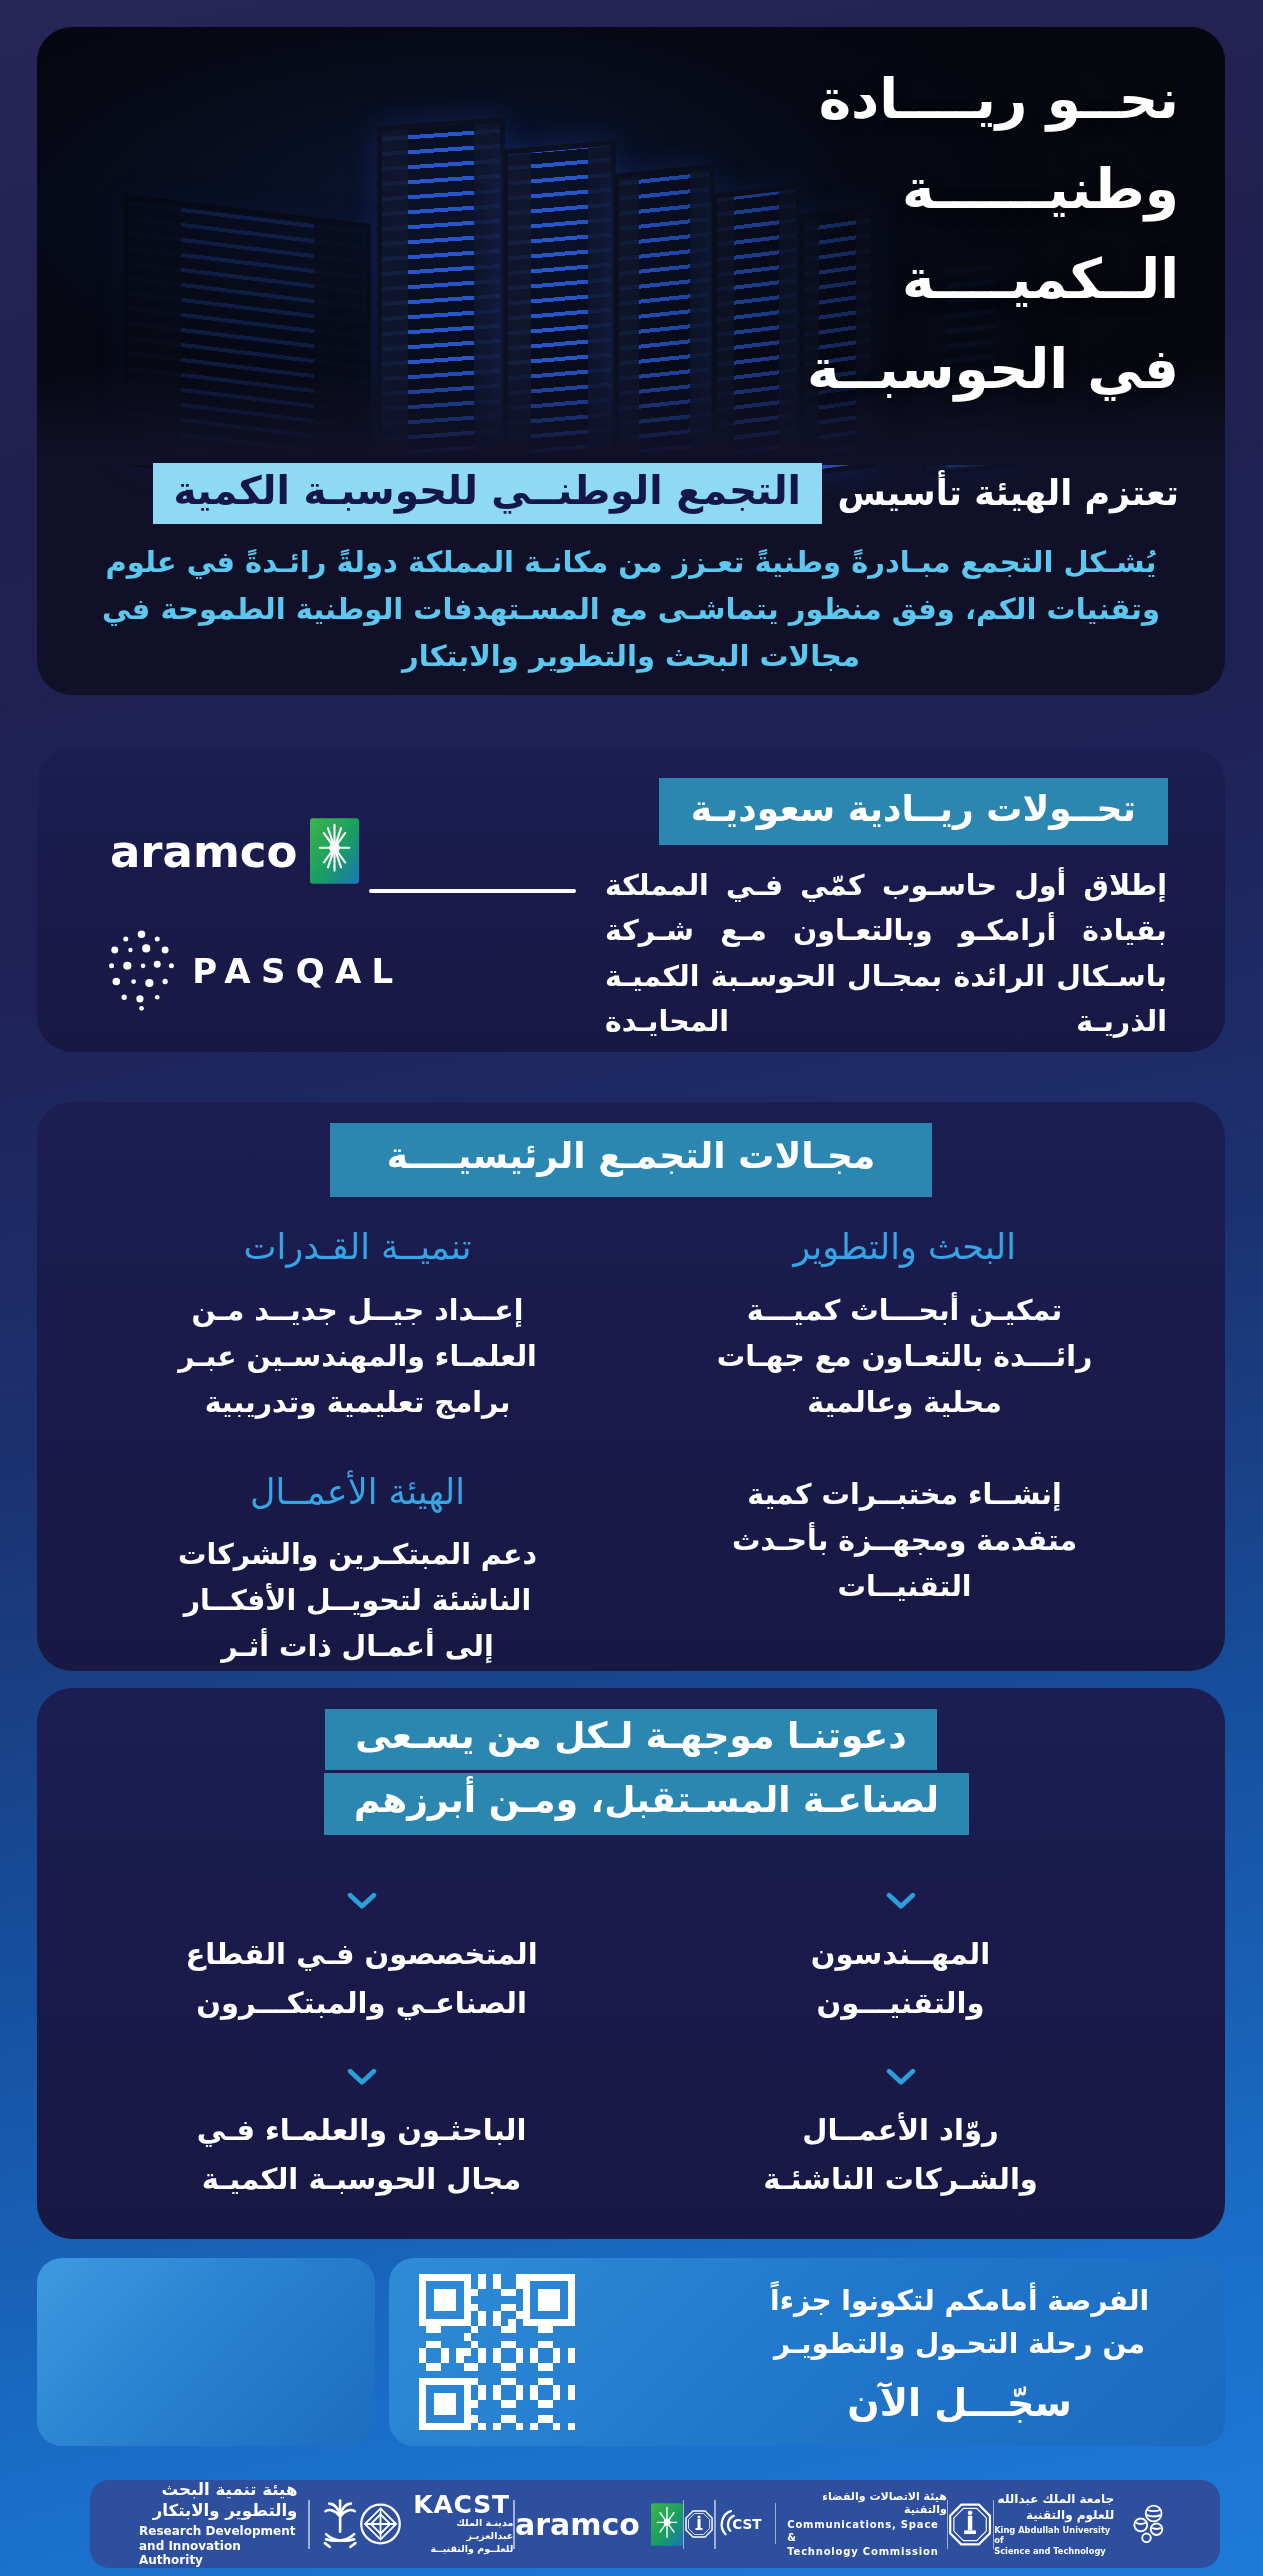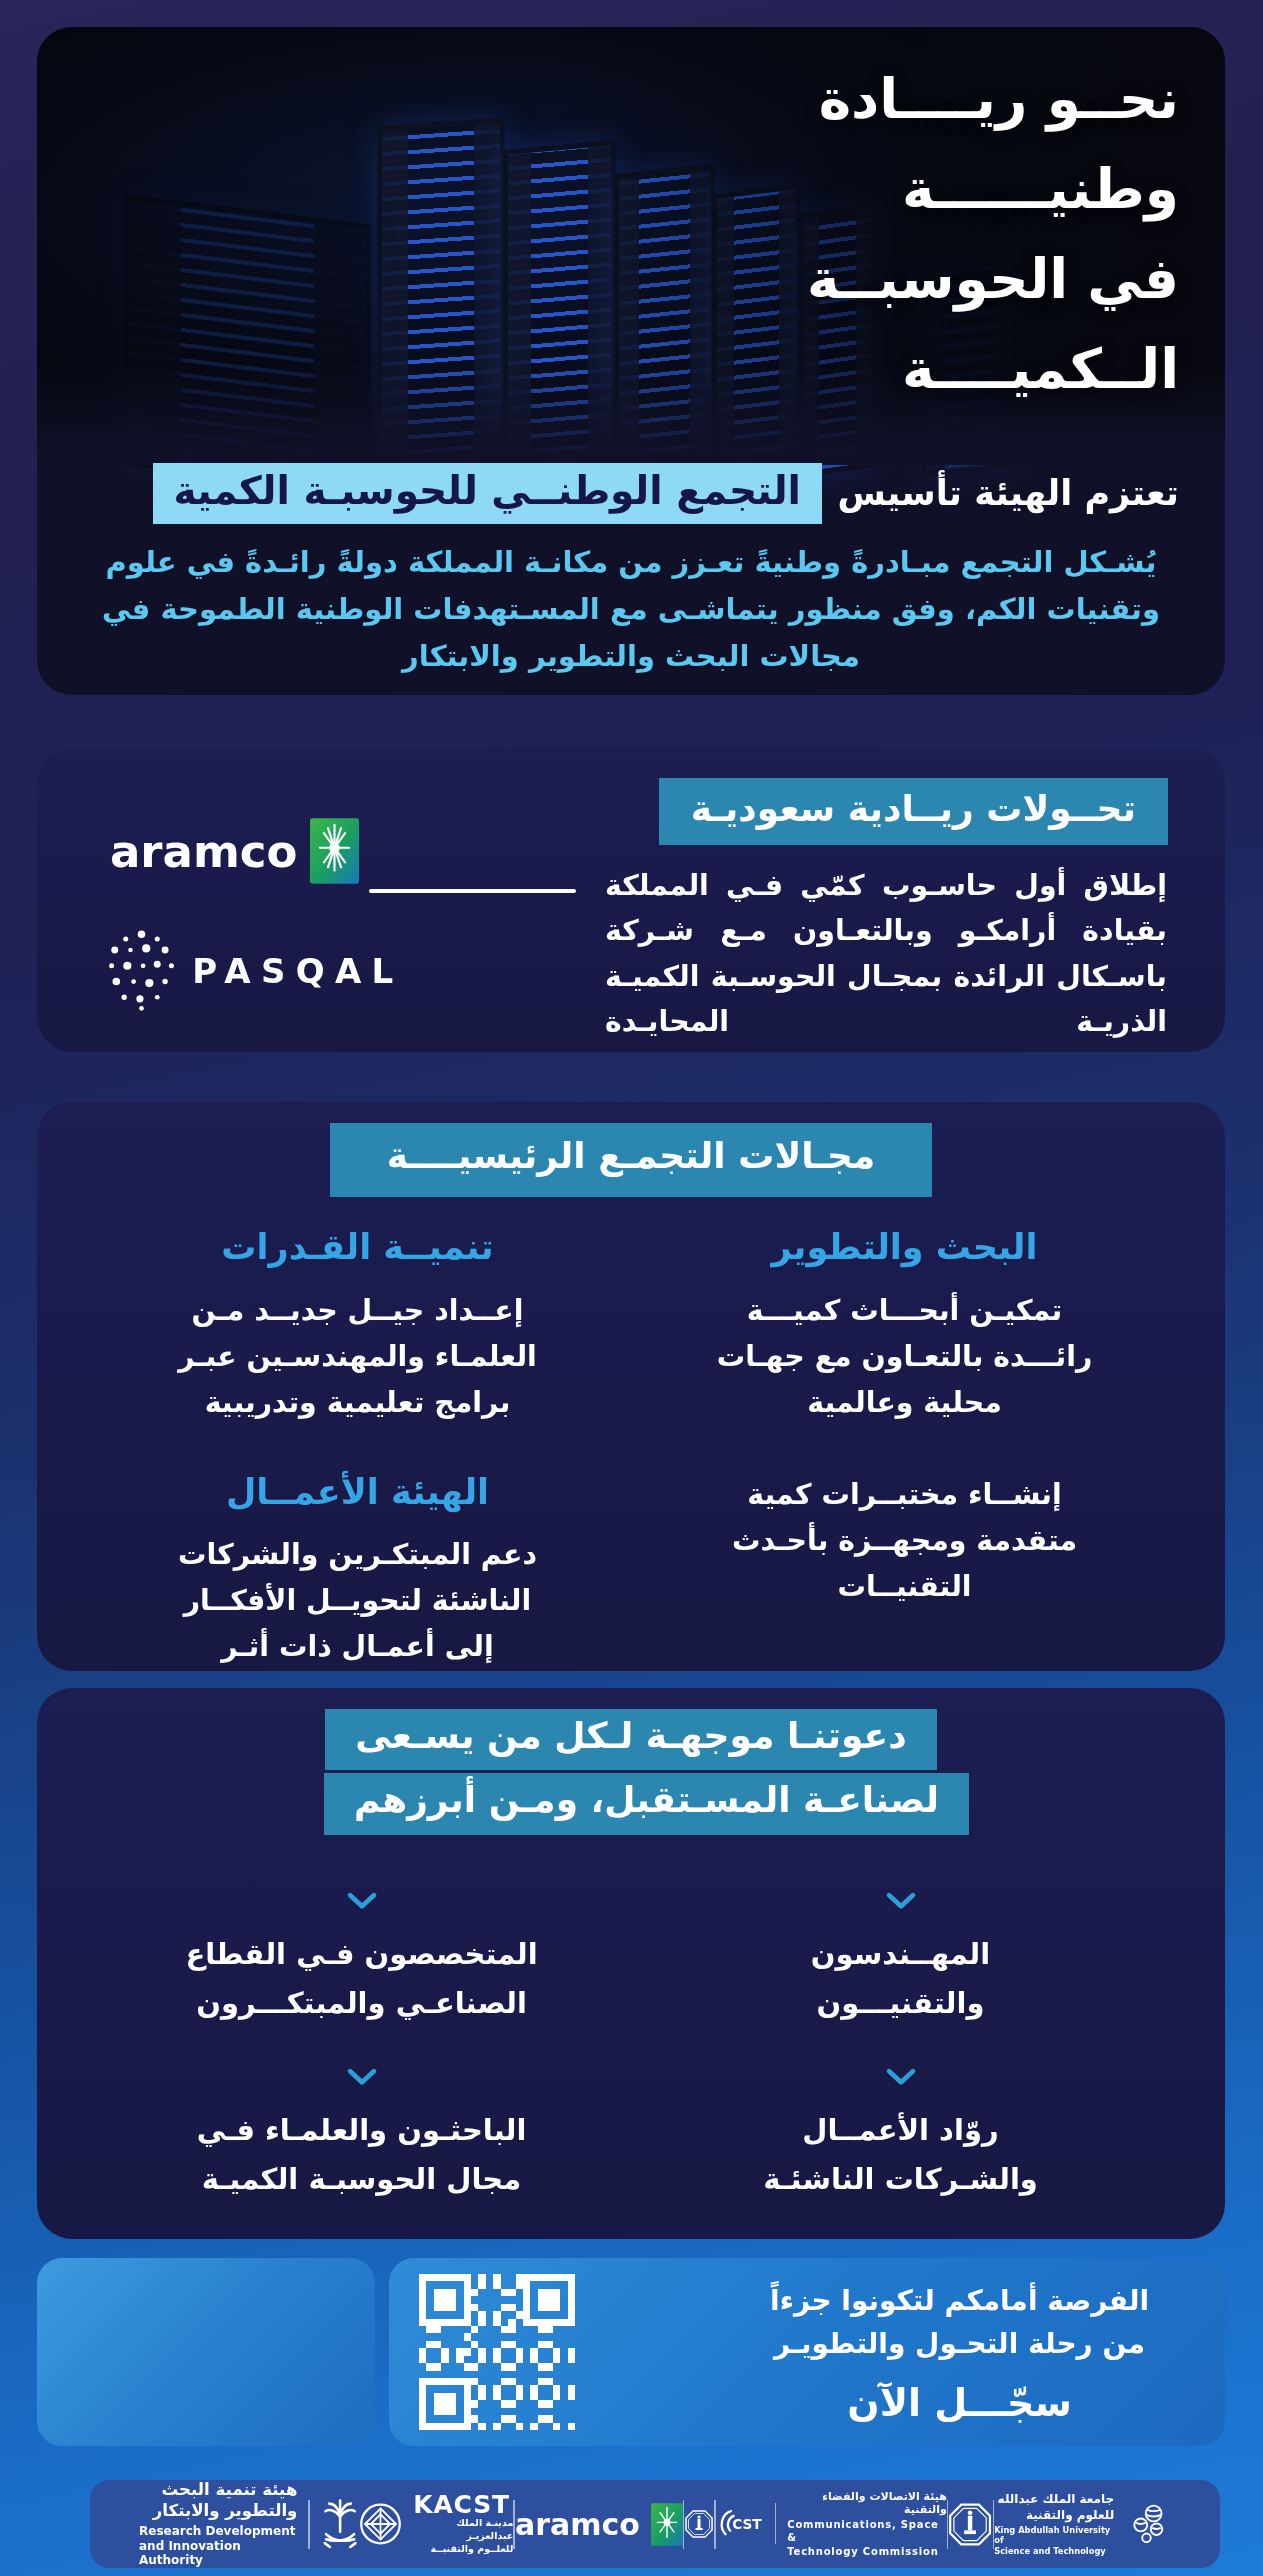--- a/index.html
+++ b/index.html
@@ -41,21 +41,21 @@
   .trans-divider{position:absolute;left:332px;top:141px;width:207px;height:4px;background:#fff;border-radius:2.4px;}
   .pasqal-row{position:absolute;left:68px;top:180px;display:flex;direction:ltr;align-items:center;gap:14.2px;}
   .pasqal-word{color:#fff;font-size:34px;font-weight:700;letter-spacing:10.3px;}
 
   
   .pillars{top:1102px;height:569px;}
   .pillars-header{margin:20.5px auto 0;display:table;font-size:36px;padding:12.6px 57px 20.5px;}
   .pillars-grid{position:absolute;top:125px;left:0;right:0;display:grid;grid-template-columns:1fr 1fr;
     direction:rtl;column-gap:32px;row-gap:46px;padding:0 63px;}
   .pillar{text-align:center;}
-  .pillar-title{color:#36a5e5;font-size:35px;font-weight:700;margin-bottom:20.5px;}
+  .pillar-title{color:#36a5e5;font-size:35px;font-weight:400;margin-bottom:20.5px;}
   .pillar-body{color:#fff;font-size:28.4px;font-weight:700;line-height:1.62;white-space:pre-line;}
 
   
   .invite{top:1688px;height:551px;}
   .invite-headers{margin-top:20.5px;text-align:center;}
   .invite-headers .teal-box{display:inline-block;font-size:36px;padding:6.3px 30px 14.2px;}
   .invite-headers .line2{margin-top:3.2px;margin-left:31px;}
   .invite-grid{position:absolute;top:204px;left:0;right:0;display:grid;grid-template-columns:1fr 1fr;
     direction:rtl;column-gap:32px;row-gap:41px;padding:0 71px;}
   .group{text-align:center;}
@@ -107,22 +107,22 @@
       <div class="rack" style="left:762px;top:182px;width:67px;height:253px;transform:skewY(-8deg);opacity:.85;"></div>
       <div class="rack" style="left:87px;top:182px;width:237px;height:261px;transform:skewY(7deg);opacity:.55;filter:brightness(.5);"></div>
       <div class="rack" style="left:885px;top:237px;width:87px;height:197px;transform:skewY(-6deg);opacity:.45;filter:blur(1.6px);"></div>
       <div class="fadeRight"></div>
       <div class="fadeBottom"></div>
     </div>
 
     <div class="hero-title">
       <div>نحــو ريــــادة</div>
       <div>وطنيــــــة</div>
+      <div>الــكميــــة</div>
       <div>في الحوسبــة</div>
-      <div>الــكميــــة</div>
     </div>
 
     <div class="intro-line">
       <span class="intro-prefix">تعتزم الهيئة تأسيس</span>
       <span class="intro-highlight">التجمع الوطنــي للحوسبـة الكمية</span>
     </div>
 
     <div class="hero-paragraph">يُشـكل التجمع مبـادرةً وطنيةً تعـزز من مكانـة المملكة دولةً رائـدةً في علوم وتقنيات الكم، وفق منظور يتماشـى مع المسـتهدفات الوطنية الطموحة في مجالات البحث والتطوير والابتكار</div>
   </div>
 

